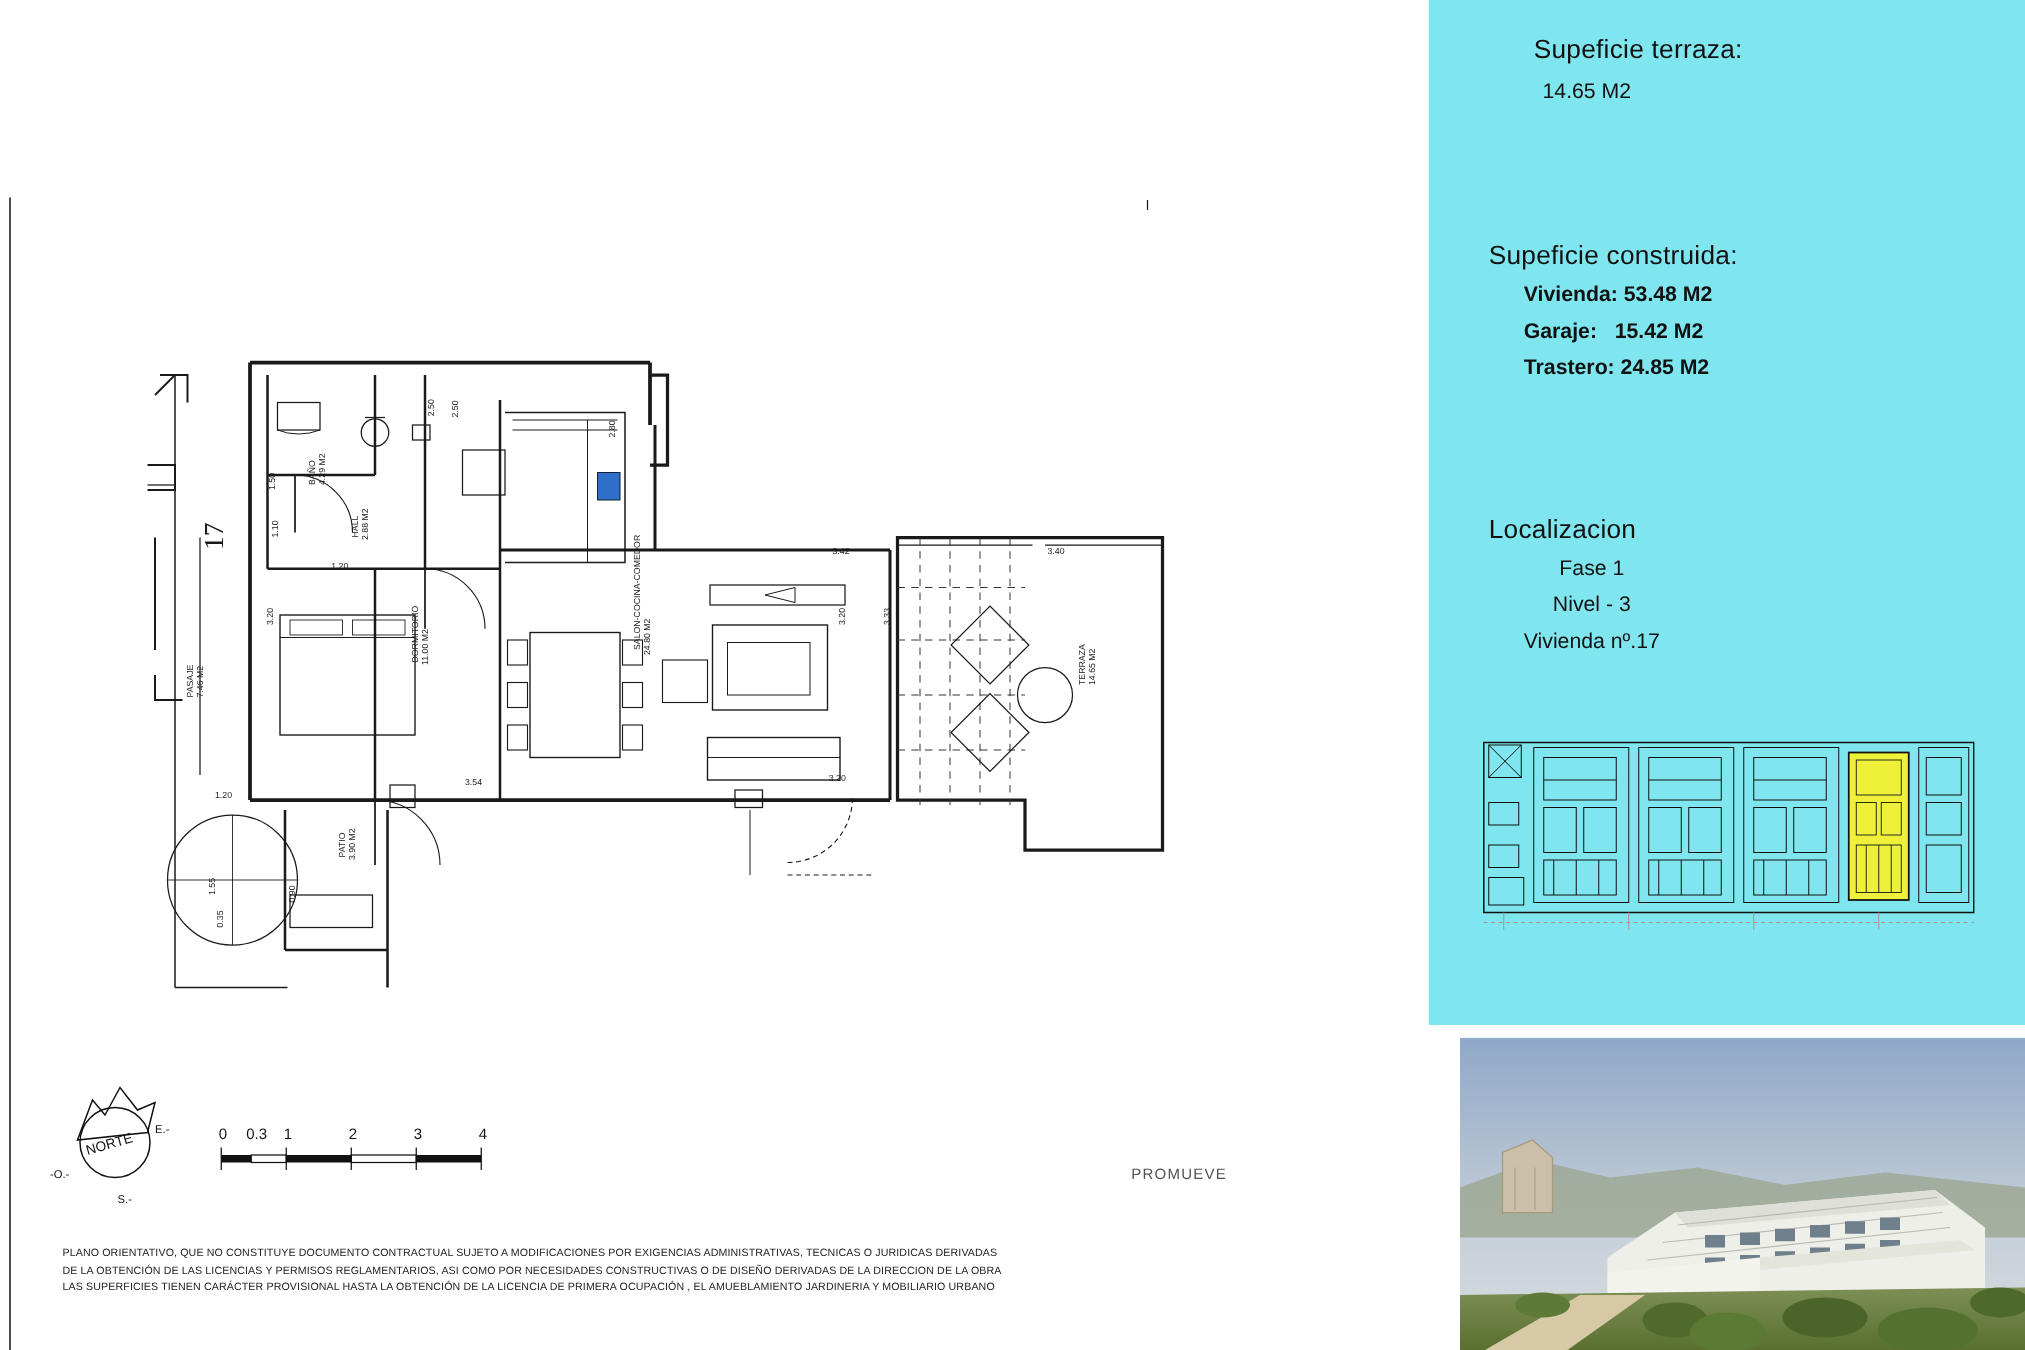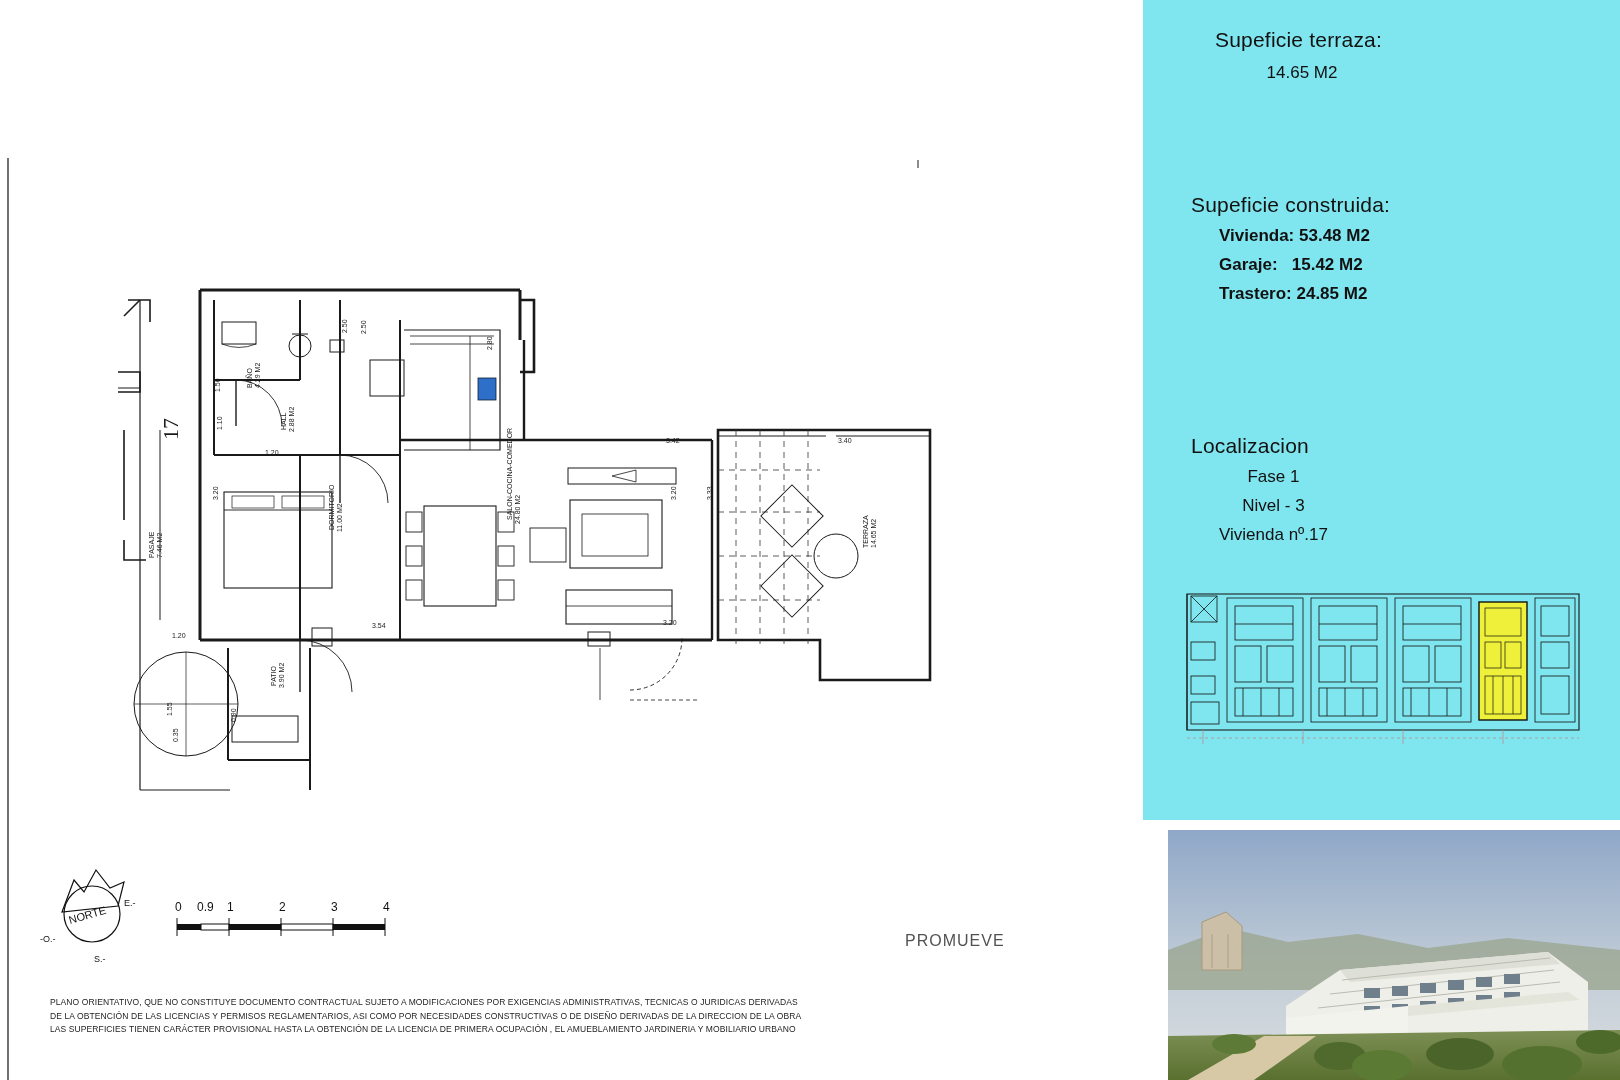--- a/index.html
+++ b/index.html
@@ -33,27 +33,27 @@
   .info-title {
     font-size: 21px;
     color: #111;
     letter-spacing: .2px;
   }
   .info-line {
     font-size: 17px;
     color: #111;
     white-space: pre;
   }
-  #terraza-block { left: 72px; top: 28px; text-align: center; }
+  #terraza-block { left: 84px; top: 28px; }
   #terraza-block .info-line { margin-left: 7px; margin-top: 11px; }
 
   #construida-block { left: 48px; top: 193px; }
   #construida-block .info-line { margin-left: 28px; margin-top: 9px; font-weight: bold; }
 
-  #localizacion-block { left: 48px; top: 434px; }
+  #localizacion-block { left: 48px; top: 412px; }
   #localizacion-block .info-line { margin-left: 28px; margin-top: 9px; text-align: center; }
 
   
   .keyplan {
     position: absolute;
     left: 40px;
     top: 580px;
     width: 400px;
     height: 165px;
   }
@@ -117,21 +117,21 @@
     top: 862px;
     width: 110px;
     height: 105px;
   }
 
   
   .promueve {
     position: absolute;
     left: 905px;
     top: 932px;
-    font-size: 16px;
+    font-size: 12px;
     color: #333;
     letter-spacing: 1px;
     opacity: .85;
   }
 </style>
 </head>
 <body>
 
 <div class="page">
 
@@ -299,21 +299,21 @@
       <text x="30" y="62" font-size="11" font-family="Liberation Sans, sans-serif" fill="#111" transform="rotate(-16 30 62)">NORTE</text>
       <text x="84" y="44" font-size="9" font-family="Liberation Sans, sans-serif" fill="#111">E.-</text>
       <text x="54" y="100" font-size="9" font-family="Liberation Sans, sans-serif" fill="#111">S.-</text>
       <text x="0" y="80" font-size="9" font-family="Liberation Sans, sans-serif" fill="#111">-O.-</text>
     </svg>
   </div>
 
   <div class="scalebar">
     <div class="nums">
       <span style="left:0px;">0</span>
-      <span style="left:22px;">0.9</span>
+      <span style="left:22px;">0.3</span>
       <span style="left:52px;">1</span>
       <span style="left:104px;">2</span>
       <span style="left:156px;">3</span>
       <span style="left:208px;">4</span>
     </div>
     <svg width="230" height="22" viewBox="0 0 230 22" xmlns="http://www.w3.org/2000/svg">
       <rect x="2" y="8" width="24" height="6" fill="#111"></rect>
       <rect x="26" y="8" width="28" height="6" fill="#fff" stroke="#111" stroke-width="1"></rect>
       <rect x="54" y="8" width="52" height="6" fill="#111"></rect>
       <rect x="106" y="8" width="52" height="6" fill="#fff" stroke="#111" stroke-width="1"></rect>

